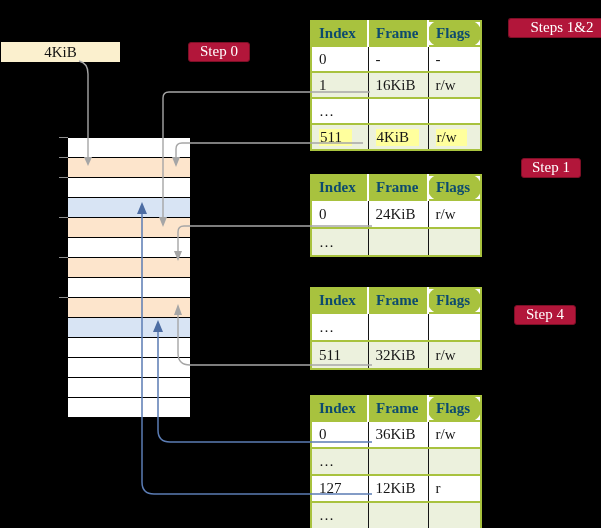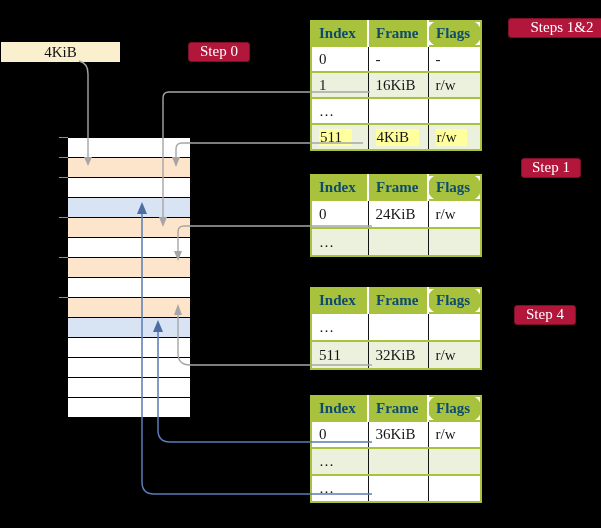--- a/index.html
+++ b/index.html
@@ -207,20 +207,25 @@
         <td>0</td>
         <td>36KiB</td>
         <td>r/w</td>
       </tr>
       <tr>
         <td>…</td>
         <td></td>
         <td></td>
       </tr>
       <tr>
+        <td>127</td>
+        <td>12KiB</td>
+        <td>r</td>
+      </tr>
+      <tr>
         <td>…</td>
         <td></td>
         <td></td>
       </tr>
     </tbody>
   </table>
 
   <svg class="overlay" width="601" height="528" viewBox="0 0 601 528">
 
     <path class="gray-line" d="M 79 61 Q 88 63 88 74 L 88 157"></path>

